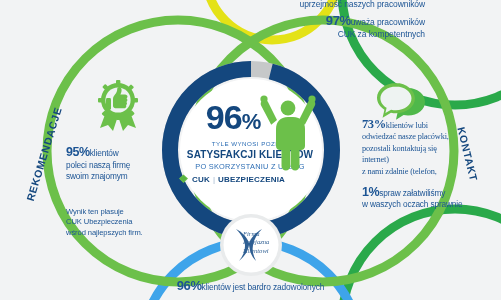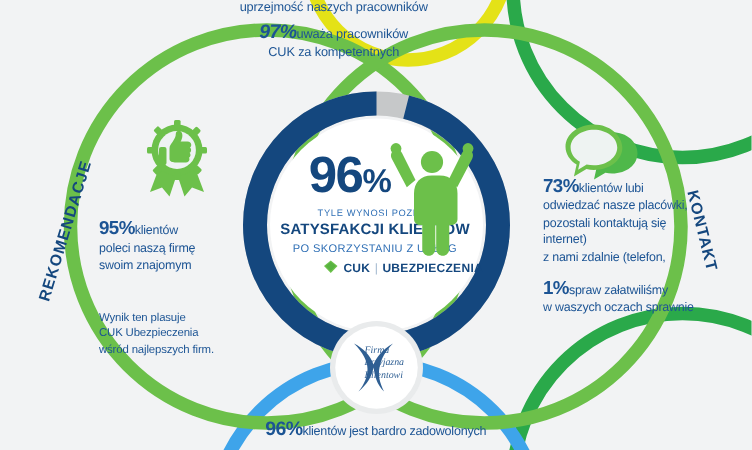--- a/index.html
+++ b/index.html
@@ -10,48 +10,48 @@
   }
   .stage{position:absolute;inset:0;width:501px;height:300px;}
   .layer{position:absolute;inset:0;width:501px;height:300px;}
   svg{display:block;}
 
   
   .txt{position:absolute;color:#1b4e8c;}
 
   
   #top-block{
-    left:10px;top:-1px;width:425px;text-align:center;
+    left:0;top:-1px;width:425px;text-align:right;
   }
   #top-line-1{
     font-size:8.5px;color:#1c5494;line-height:11px;
     letter-spacing:-0.1px;
   }
   #top-stat{
     margin-top:5px;font-size:8.5px;color:#1c5494;line-height:11.5px;
     letter-spacing:-0.1px;
   }
-  #top-stat .pct{font-size:13px;font-weight:bold;letter-spacing:-0.4px;font-style:italic;}
+  #top-stat .pct{font-size:13px;font-weight:bold;letter-spacing:-0.4px;}
 
   
   #left-block{left:66px;top:131px;width:104px;}
   #left-stat{
     font-size:8.3px;color:#1c5494;line-height:11.6px;letter-spacing:-0.15px;margin-top:16px;
   }
   #left-stat .pct{font-size:12.5px;font-weight:bold;letter-spacing:-0.4px;}
   #left-note{
     margin-top:24px;font-size:7.6px;color:#1c5494;line-height:10.4px;
     letter-spacing:-0.1px;
   }
   #left-note .b{font-weight:normal;display:block;}
 
   
   #right-block{left:362px;top:119px;width:116px;}
   #right-stat-1{
-    font-size:8.3px;color:#1c5494;line-height:11.4px;letter-spacing:-0.15px;
+    font-size:8.3px;color:#1c5494;line-height:11.4px;letter-spacing:-0.15px;font-family:Liberation Serif, serif;
   }
   #right-stat-1 .pct,#right-stat-2 .pct{
     font-size:12.5px;font-weight:bold;letter-spacing:-0.4px;
   }
   #right-stat-2{
     margin-top:10px;font-size:8.3px;color:#1c5494;line-height:11.4px;
     letter-spacing:-0.15px;
   }
 
   
@@ -74,21 +74,21 @@
     font-size:6.2px;color:#2f6fb5;letter-spacing:0.45px;margin-top:1px;
   }
   #hub-l2{
     font-size:10px;font-weight:bold;color:#14477e;letter-spacing:0.1px;
     margin-top:2px;
   }
   #hub-l3{
     font-size:7.4px;color:#2f6fb5;letter-spacing:0.25px;margin-top:2px;
   }
   #hub-logo-row{
-    margin-top:3px;display:flex;align-items:center;justify-content:flex-end;gap:3px;
+    margin-top:3px;display:flex;align-items:center;justify-content:flex-start;gap:3px;
   }
   #hub-cuk{font-size:8px;font-weight:bold;color:#14477e;letter-spacing:0.2px;}
   #hub-div{color:#9fb6cd;font-size:8px;}
   #hub-ubez{font-size:8px;font-weight:bold;color:#14477e;letter-spacing:0.2px;}
 
   
   .vlabel{
     position:absolute;font-weight:bold;color:#14477e;
     font-size:10.5px;letter-spacing:0.7px;white-space:nowrap;
   }

